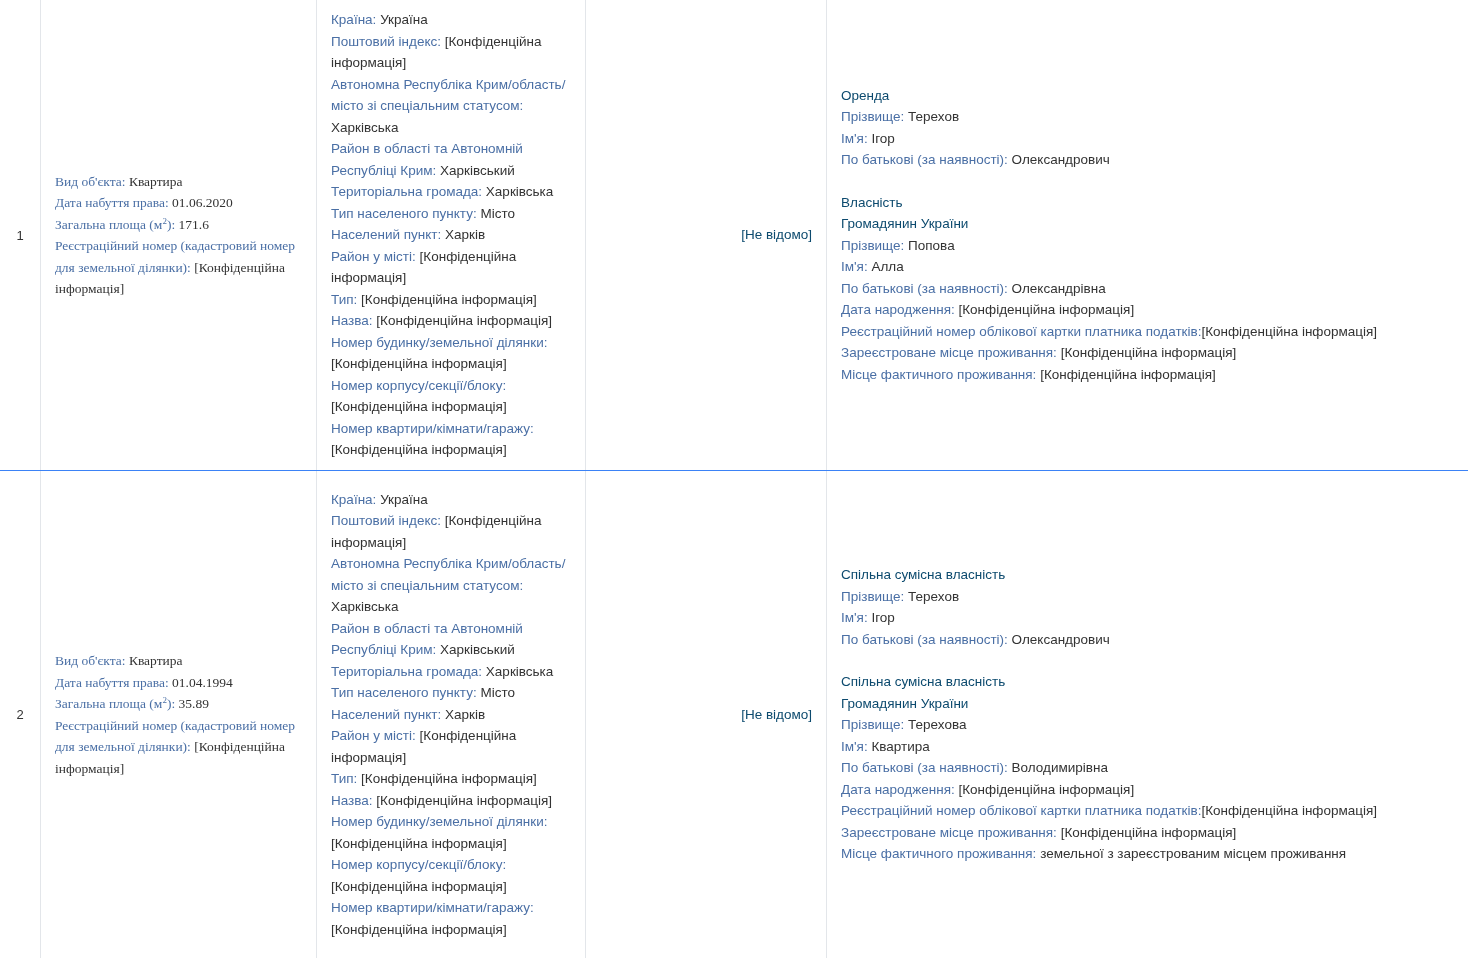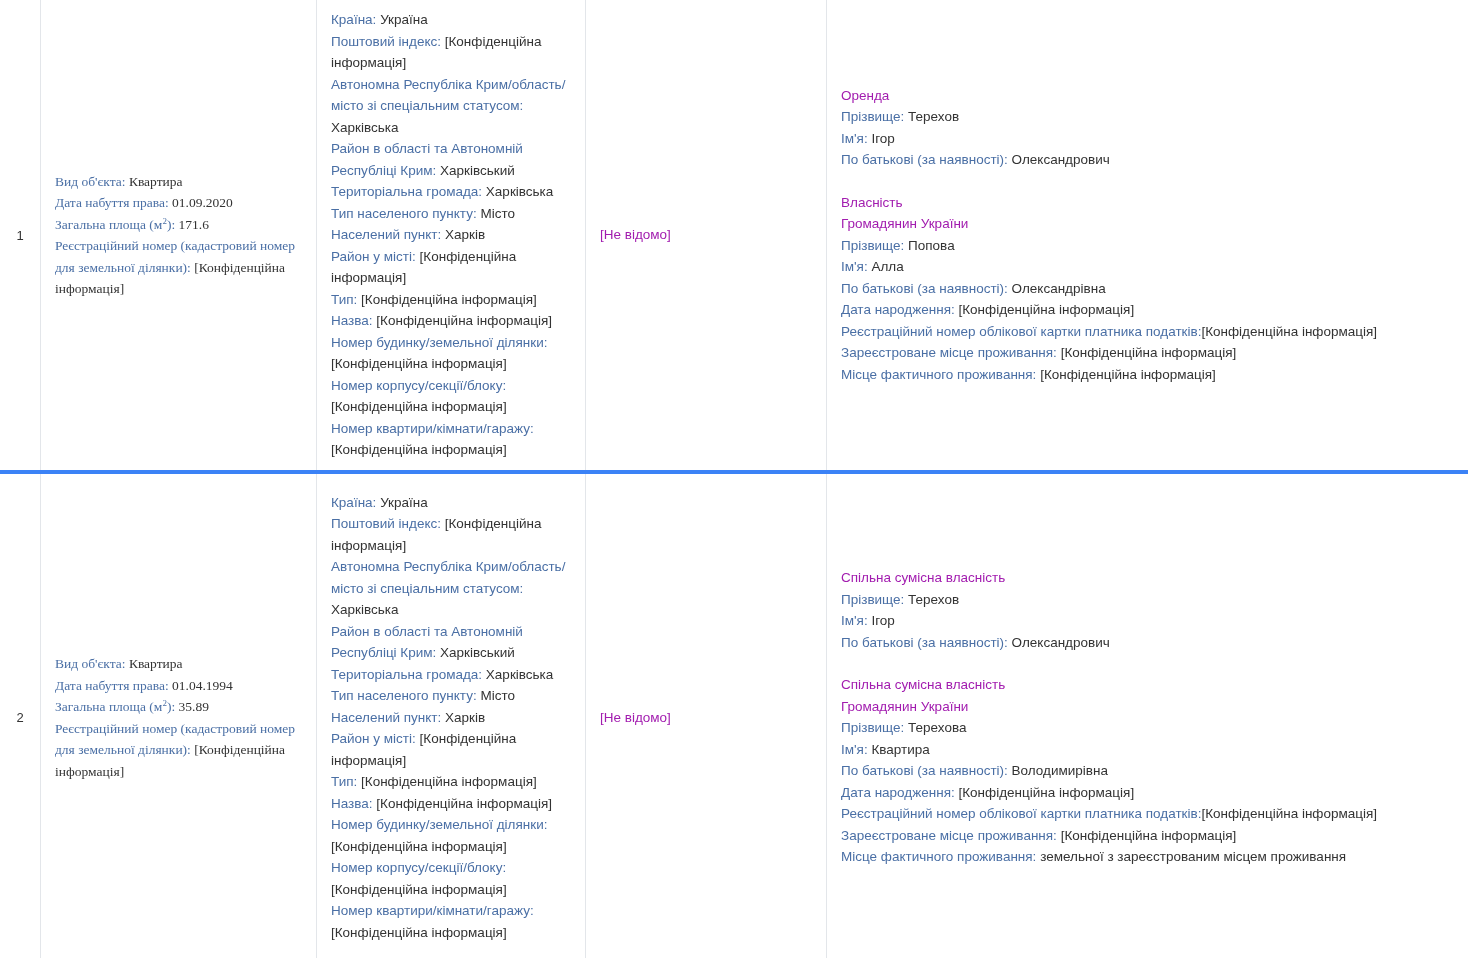--- a/index.html
+++ b/index.html
@@ -14,61 +14,62 @@
     color: #333333;
     -webkit-font-smoothing: antialiased;
   }
   table.registry {
     border-collapse: collapse;
     width: 1468px;
     table-layout: fixed;
   }
   table.registry td {
     vertical-align: middle;
-    border-bottom: 4px solid #3b82f6;
+    border-bottom: 1px solid #3b82f6;
     border-right: 1px solid #e3e6ea;
     padding: 0;
   }
   td.col-index {
     width: 40px;
     text-align: center;
     color: #333;
     font-size: 13px;
     vertical-align: middle;
   }
   td.col-object {
     width: 275px;
     font-family: Liberation Serif, serif;
   }
   td.col-address {
     width: 268px;
   }
   td.col-unknown {
     width: 240px;
+    text-align: right;
   }
   td.col-owners {
     width: 644px;
     border-right: none;
   }
   .cell-inner {
     padding: 4px 14px 4px 14px;
     line-height: 21.5px;
   }
   .cell-inner.addr {
     padding-left: 14px;
     padding-right: 8px;
   }
   .lbl {
     color: #4a6fa5;
   }
   .val {
     color: #333333;
   }
   .plain {
-    color: #a21caf;
+    color: #0c4a6e;
   }
   .line {
     display: block;
   }
   .gap {
     display: block;
     height: 21px;
   }
   sup {
     font-size: 9px;
@@ -90,21 +91,21 @@
       </td>
 
       <td class="col-object">
         <div class="cell-inner">
           <span class="line">
             <span class="lbl">Вид об'єкта:</span>
             <span class="val">Квартира</span>
           </span>
           <span class="line">
             <span class="lbl">Дата набуття права:</span>
-            <span class="val">01.09.2020</span>
+            <span class="val">01.06.2020</span>
           </span>
           <span class="line">
             <span class="lbl">Загальна площа (м</span><sup class="lbl">2</sup><span class="lbl">):</span>
             <span class="val">171.6</span>
           </span>
           <span class="line">
             <span class="lbl">Реєстраційний номер (кадастровий номер для земельної ділянки):</span>
             <span class="val">[Конфіденційна інформація]</span>
           </span>
         </div>

